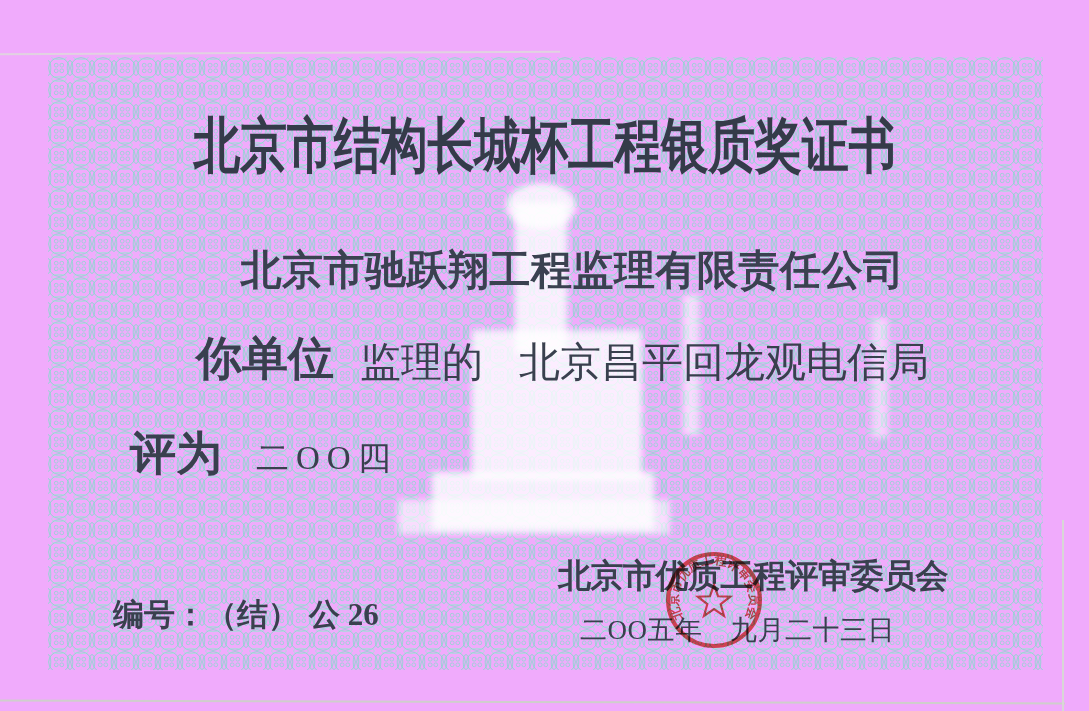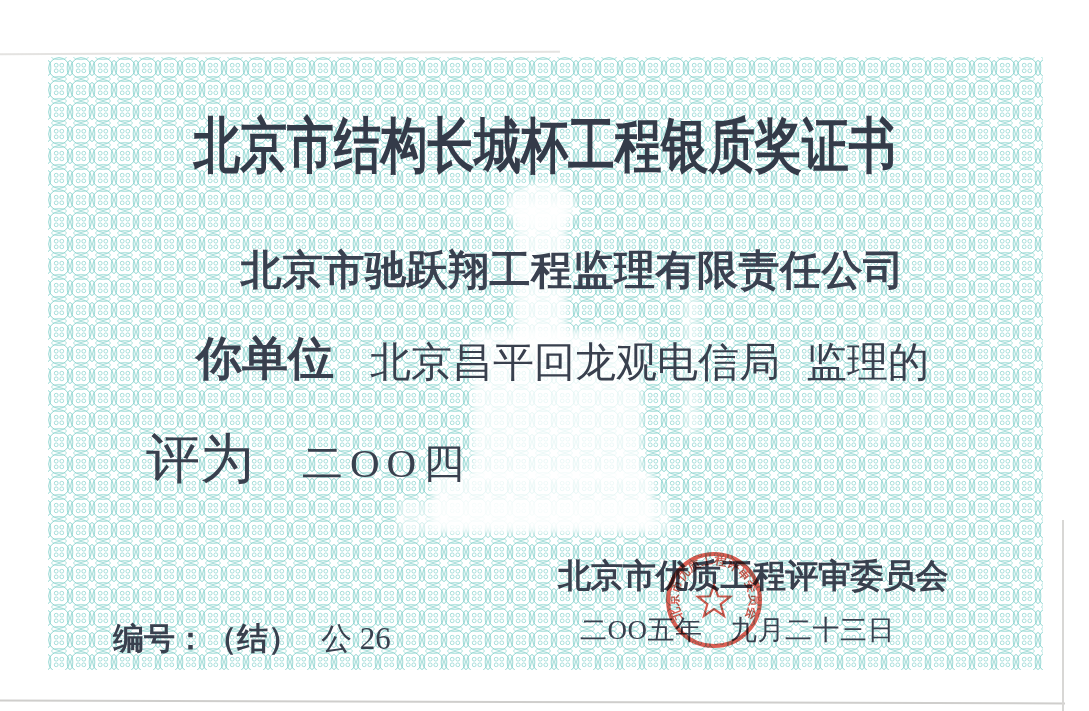--- a/index.html
+++ b/index.html
@@ -1,19 +1,19 @@
 <!DOCTYPE html>
 <html><head>
 <meta charset="utf-8">
 <style>
   html,body{margin:0;padding:0;background:#e8e8e6;}
   .page{
     position:relative;
     width:1089px;height:711px;
-    background:#ffffff;
+    background:#f0abfc;
     overflow:hidden;
     font-family:"Liberation Serif","DejaVu Serif",serif;
     color:#39404e;
   }
   .pattern-area{
     position:absolute;left:48px;top:57px;width:995px;height:613px;
   }
   .pattern-area svg{display:block;width:100%;height:100%;}
 
   
@@ -44,30 +44,30 @@
   }
   .award-line .form-label{font-size:46px;font-weight:700;}
   .award-line .typed{font-size:41px;font-weight:500;}
   .award-line .role{margin-left:26px;}
   .award-line .project{margin-left:36px;}
   .award-line .spacer{flex:1;}
   .rating-line{
     position:absolute;left:130px;top:423px;
     display:flex;align-items:baseline;white-space:nowrap;
   }
-  .rating-line .form-label{font-size:54px;font-weight:400;margin-left:16px;}
-  .rating-line .year{font-size:41px;font-weight:500;margin-left:48px;letter-spacing:7px;}
+  .rating-line .form-label{font-size:46px;font-weight:700;}
+  .rating-line .year{font-size:33px;font-weight:500;margin-left:34px;letter-spacing:7px;}
   .rating-line .tail{font-size:44px;font-weight:700;margin-left:26px;}
 
   .serial{
-    position:absolute;left:113px;top:618px;
+    position:absolute;left:113px;top:594px;
     display:flex;align-items:baseline;
     font-size:31px;font-weight:600;white-space:nowrap;
   }
-  .serial .serial-value{margin-left:22px;font-weight:400;}
+  .serial .serial-value{margin-left:10px;font-weight:700;}
   .issuer{
     position:absolute;left:558px;top:554px;
     font-size:33px;font-weight:700;letter-spacing:-.5px;white-space:nowrap;
   }
   .issue-date{
     position:absolute;left:580px;top:612px;
     font-size:27px;font-weight:400;letter-spacing:.5px;white-space:nowrap;
   }
 
   .seal{
@@ -114,22 +114,22 @@
   <div class="wm wm-base2"></div>
   <div class="wm wm-streak1"></div>
   <div class="wm wm-streak2"></div>
 
   <h1 class="title">北京市结构长城杯工程银质奖证书</h1>
 
   <div class="recipient">北京市驰跃翔工程监理有限责任公司</div>
 
   <div class="award-line">
     <span class="form-label">你单位</span>
+    <span class="typed role">监理的</span>
     <span class="typed project">北京昌平回龙观电信局</span>
-    <span class="typed role">监理的</span>
     <span class="spacer"></span>
   </div>
 
   <div class="rating-line">
     <span class="form-label">评为</span>
     <span class="year">二OO四</span>
   </div>
 
   <div class="serial">
     <span class="serial-label">编号：（结）</span>

